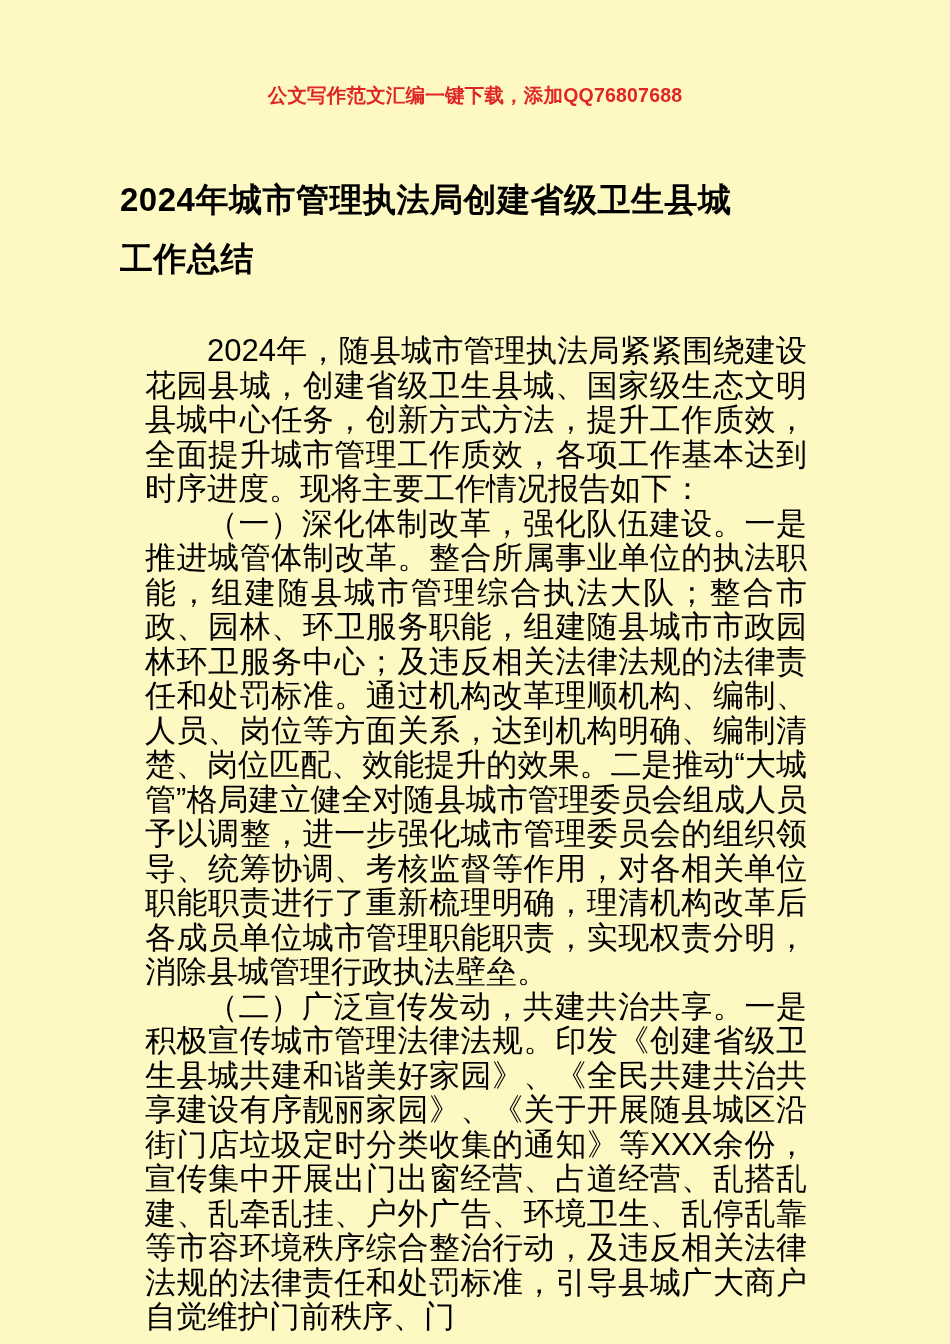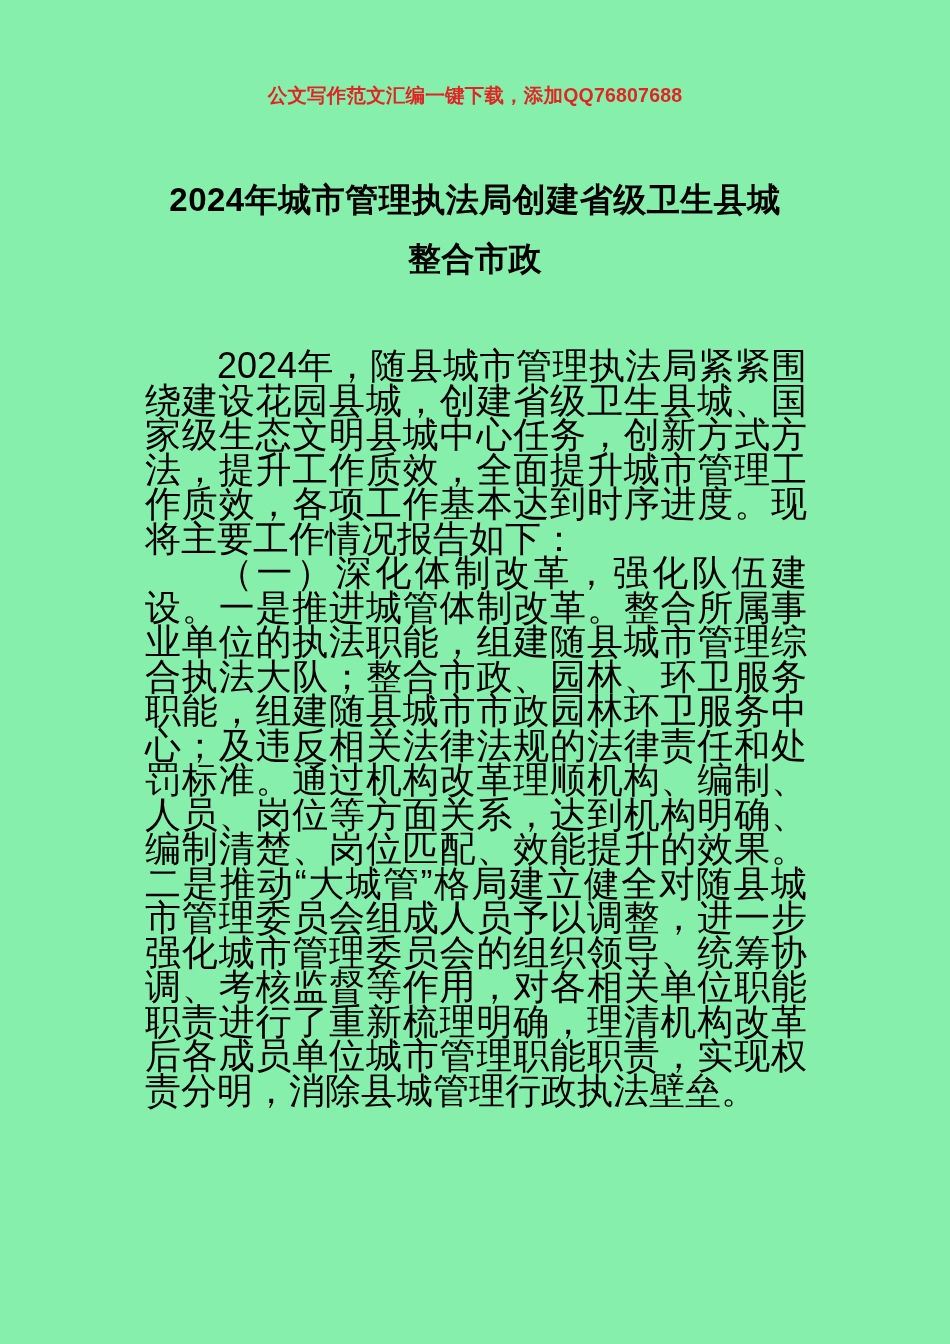--- a/index.html
+++ b/index.html
@@ -4,21 +4,21 @@
 <style>
   html, body {
     margin: 0;
     padding: 0;
     background: #ffffff;
   }
   .page {
     position: relative;
     width: 950px;
     height: 1344px;
-    background: #86efac;
+    background: #fef9c3;
     overflow: hidden;
     font-family: "Liberation Sans", "DejaVu Sans", sans-serif;
     box-sizing: border-box;
   }
 
   
   .watermark {
     position: absolute;
     top: 82px;
     left: 0;
@@ -30,38 +30,37 @@
     letter-spacing: 0.2px;
     white-space: nowrap;
   }
 
   
   .doc-title {
     position: absolute;
     top: 170px;
     left: 120px;
     width: 710px;
-    text-align: center;
     font-size: 33px;
     font-weight: 700;
     line-height: 59px;
     color: #000000;
     letter-spacing: 0.5px;
   }
   .doc-title .tline {
     display: block;
   }
 
   
   .body-text {
     position: absolute;
-    top: 349px;
+    top: 334px;
     left: 145px;
     width: 662px;
-    font-size: 36px;
+    font-size: 31px;
     line-height: 34.5px;
     color: #000000;
     text-align: justify;
     text-justify: inter-character;
     letter-spacing: 0px;
   }
   .para {
     margin: 0;
     text-indent: 2em;
     text-align: justify;
@@ -75,21 +74,22 @@
 </style>
 </head>
 <body>
 
 <div class="page">
 
   <div class="watermark">公文写作范文汇编一键下载，添加QQ76807688</div>
 
   <div class="doc-title">
     <span class="tline">2024年城市管理执法局创建省级卫生县城</span>
-    <span class="tline">整合市政</span>
+    <span class="tline">工作总结</span>
   </div>
 
   <div class="body-text">
     <p class="para">2024年，随县城市管理执法局紧紧围绕建设花园县城，创建省级卫生县城、国家级生态文明县城中心任务，创新方式方法，提升工作质效，全面提升城市管理工作质效，各项工作基本达到时序进度。现将主要工作情况报告如下：</p>
     <p class="para">（一）深化体制改革，强化队伍建设。一是推进城管体制改革。整合所属事业单位的执法职能，组建随县城市管理综合执法大队；整合市政、园林、环卫服务职能，组建随县城市市政园林环卫服务中心；及违反相关法律法规的法律责任和处罚标准。通过机构改革理顺机构、编制、人员、岗位等方面关系，达到机构明确、编制清楚、岗位匹配、效能提升的效果。二是推动“大城管”格局建立健全对随县城市管理委员会组成人员予以调整，进一步强化城市管理委员会的组织领导、统筹协调、考核监督等作用，对各相关单位职能职责进行了重新梳理明确，理清机构改革后各成员单位城市管理职能职责，实现权责分明，消除县城管理行政执法壁垒。</p>
+    <p class="para last-clip">（二）广泛宣传发动，共建共治共享。一是积极宣传城市管理法律法规。印发《创建省级卫生县城共建和谐美好家园》、《全民共建共治共享建设有序靓丽家园》、《关于开展随县城区沿街门店垃圾定时分类收集的通知》等XXX余份，宣传集中开展出门出窗经营、占道经营、乱搭乱建、乱牵乱挂、户外广告、环境卫生、乱停乱靠等市容环境秩序综合整治行动，及违反相关法律法规的法律责任和处罚标准，引导县城广大商户自觉维护门前秩序、门</p>
   </div>
 
 </div>
 
 </body></html>

